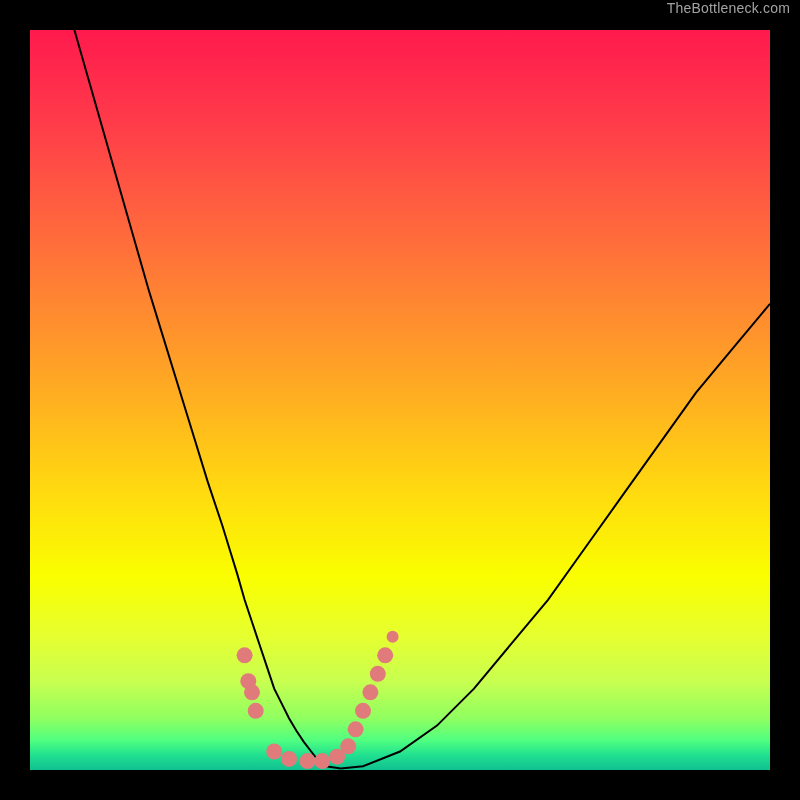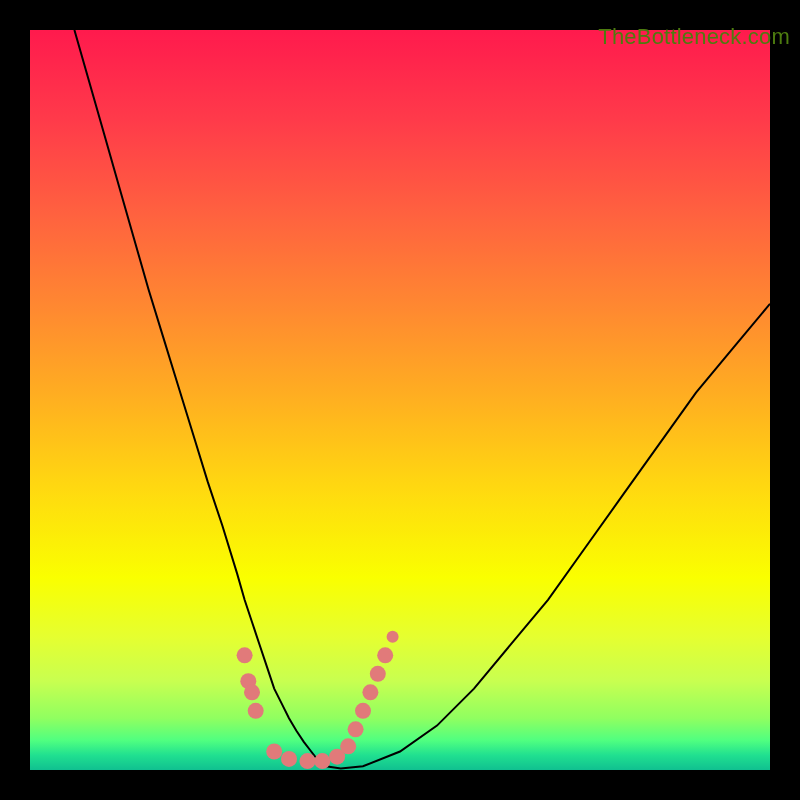--- a/index.html
+++ b/index.html
@@ -27,26 +27,26 @@
       #e5ff30 82%,
       #c8ff50 88%,
       #90ff60 93%,
       #50ff80 96%,
       #20e090 98%,
       #10c090 100%
     );
   }
   .watermark {
     position: absolute;
-    top: 24px;
+    top: 0;
     right: 10px;
     font-family: Arial, Helvetica, sans-serif;
-    font-size: 22px;
+    font-size: 14px;
     font-weight: 500;
-    color: #4d7c0f;
+    color: #a3a3a3;
     letter-spacing: 0.2px;
   }
   svg.overlay {
     position: absolute;
     left: 30px;
     top: 30px;
     width: 740px;
     height: 740px;
   }
 </style>

